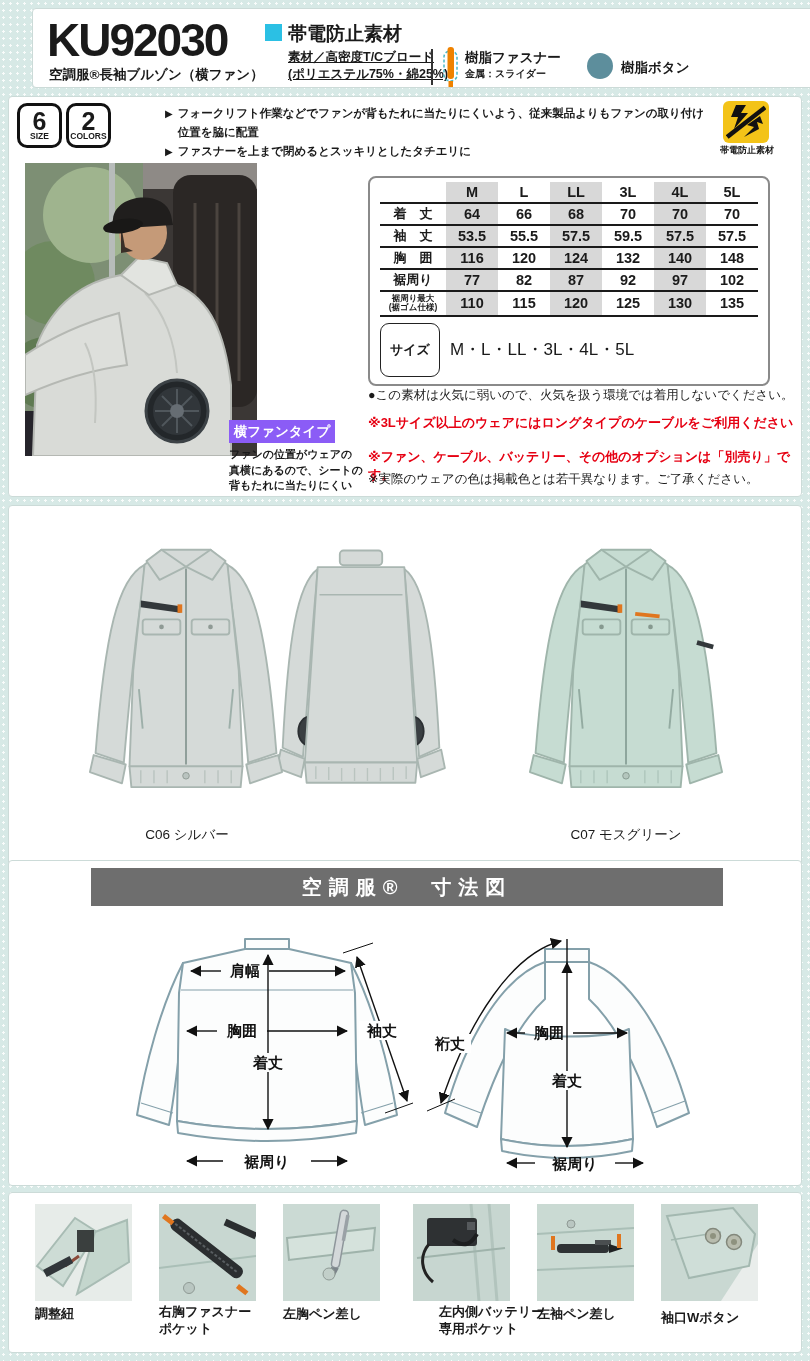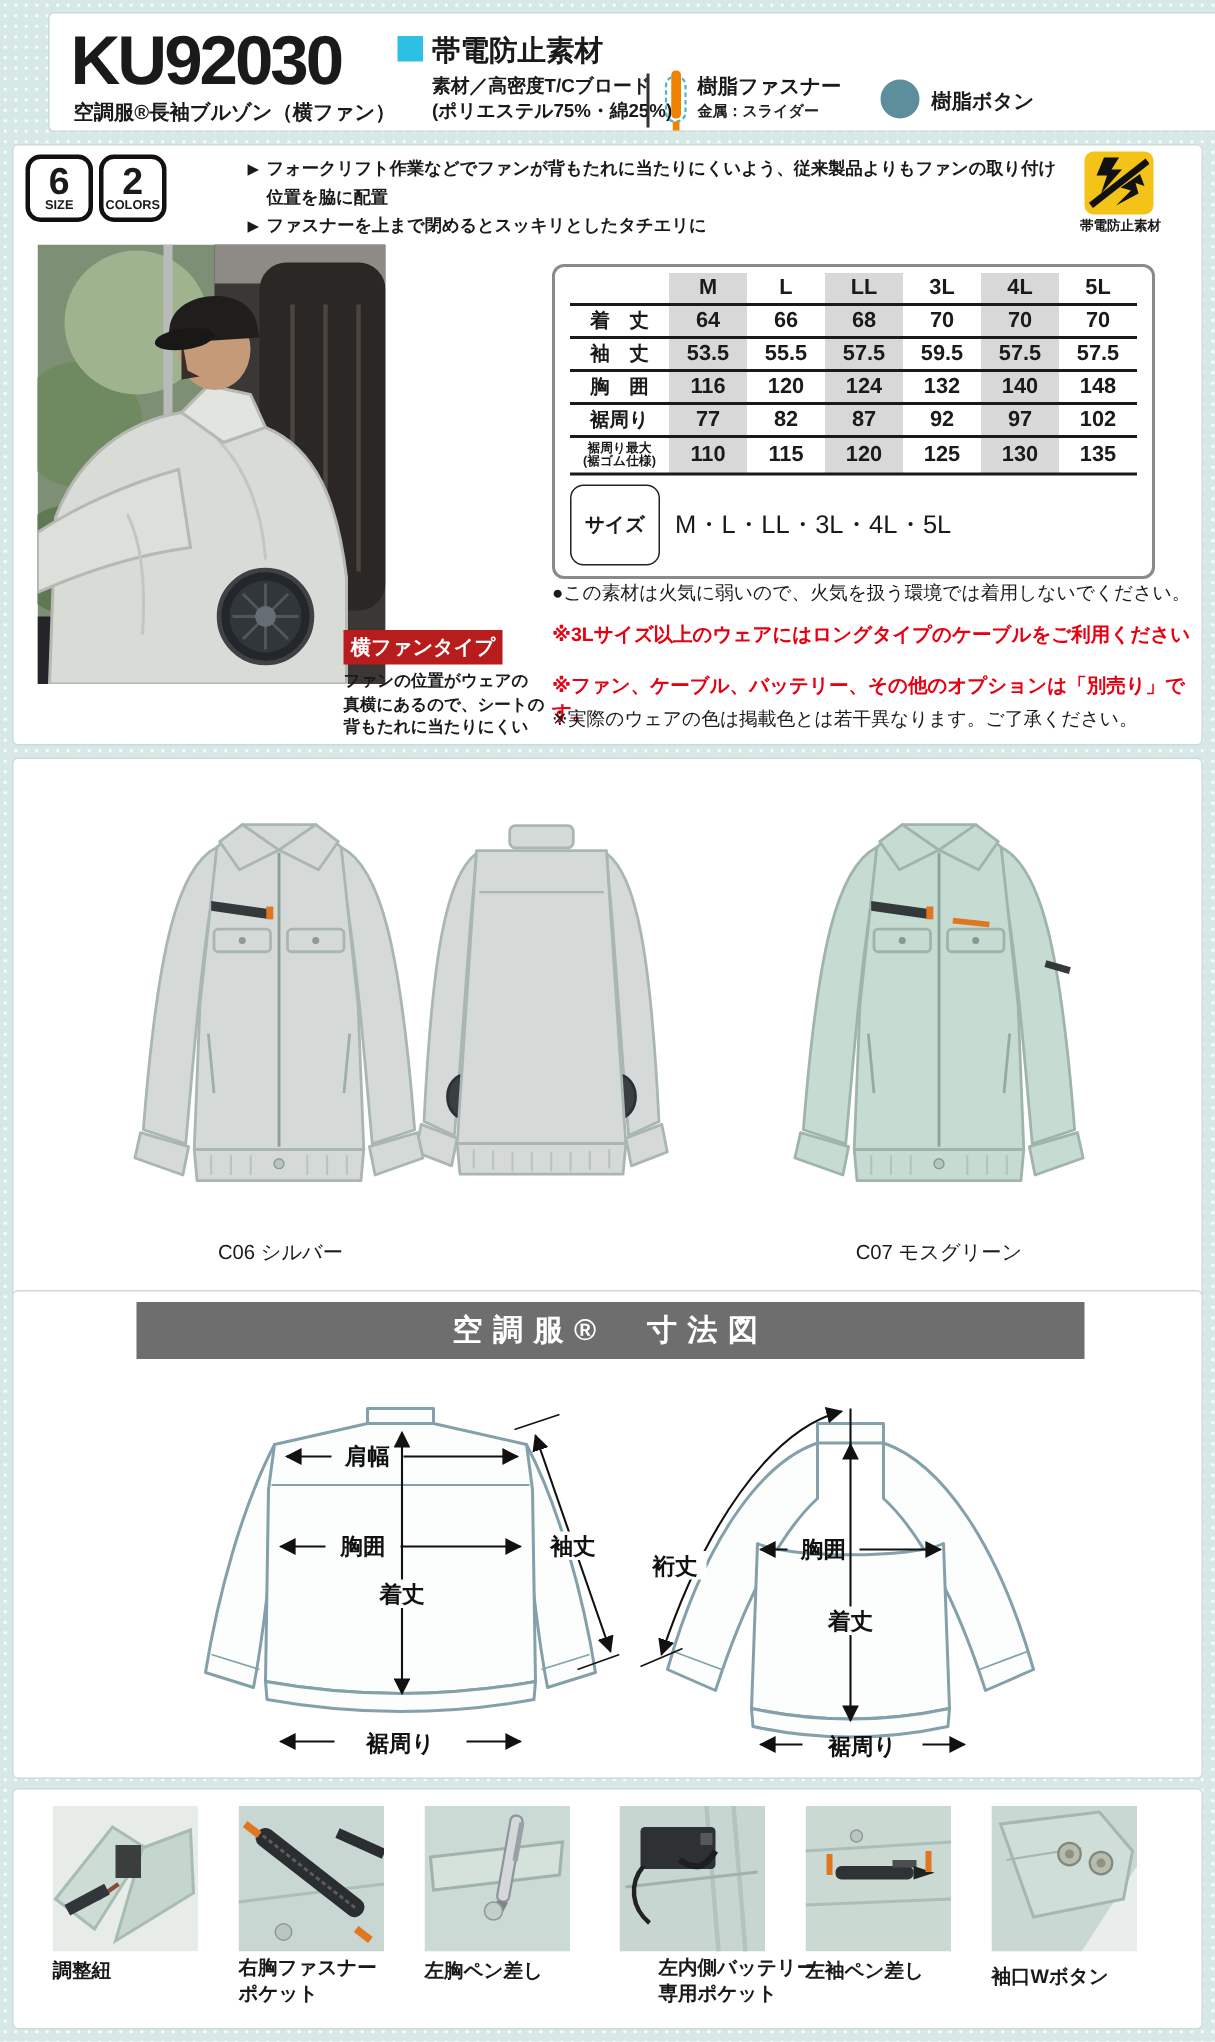--- a/index.html
+++ b/index.html
@@ -15,42 +15,42 @@
     background-size:7px 7px;
   }
   .abs { position:absolute; }
   .card { position:absolute; background:#fff; border:1px solid #ccdbd8; border-radius:4px; }
 
   
   .model-number { font-size:46px; font-weight:bold; letter-spacing:-2px; line-height:1; }
   .subtitle { font-size:13.5px; font-weight:bold; }
   .feat-square { width:17px; height:17px; }
   .feat-heading { font-size:19px; font-weight:bold; }
-  .material { font-size:12.5px; font-weight:bold; line-height:17px; }
+  .material { font-size:12.5px; font-weight:bold; line-height:17px;text-decoration:underline; }
   .vdiv { width:2px; background:#333; }
   .fastener-label { font-size:13.5px; font-weight:bold; }
   .fastener-sub { font-size:10px; font-weight:bold; color:#222; }
   .button-circle { width:26px; height:26px; border-radius:50%; }
 
   
   .count-badge {
     width:45px; height:45px; border:3px solid #111; border-radius:10px;
     background:#fff; box-shadow: inset 0 0 0 2px #fff;
     display:flex; flex-direction:column; align-items:center; justify-content:center;
   }
   .count-badge .num { font-size:25px; font-weight:bold; line-height:22px; }
   .count-badge .lab { font-size:8.5px; font-weight:bold; line-height:9px; }
 
   .bullet-line { display:flex; gap:5px; font-size:11.5px; font-weight:bold; line-height:19px; }
   .bullet-line .tri { font-size:10px; }
 
   .antistatic-badge { width:46px; height:42px; border-radius:6px; display:flex; align-items:center; justify-content:center; }
   .antistatic-caption { font-size:9px; font-weight:bold; text-align:center; }
 
-  .fan-label { background:#b91c1c; color:#fff; font-size:13.5px; font-weight:bold; text-align:center; line-height:23px; }
+  .fan-label { background:#8b5cf6; color:#fff; font-size:13.5px; font-weight:bold; text-align:center; line-height:23px; }
   .fan-caption { font-size:11px; font-weight:bold; line-height:15.5px; white-space:pre-line; }
 
   
   .size-table-box { border:2px solid #8a8a8a; border-radius:8px; padding:4px 10px 7px; background:#fff; }
   .size-table-box table { width:100%; border-collapse:collapse; }
   .size-table-box th, .size-table-box td {
     text-align:center; font-weight:bold; font-size:14.5px; padding:2px 0;
     border-bottom:2px solid #1a1a1a;
   }
   .size-table-box th:nth-child(2), .size-table-box td:nth-child(2),

